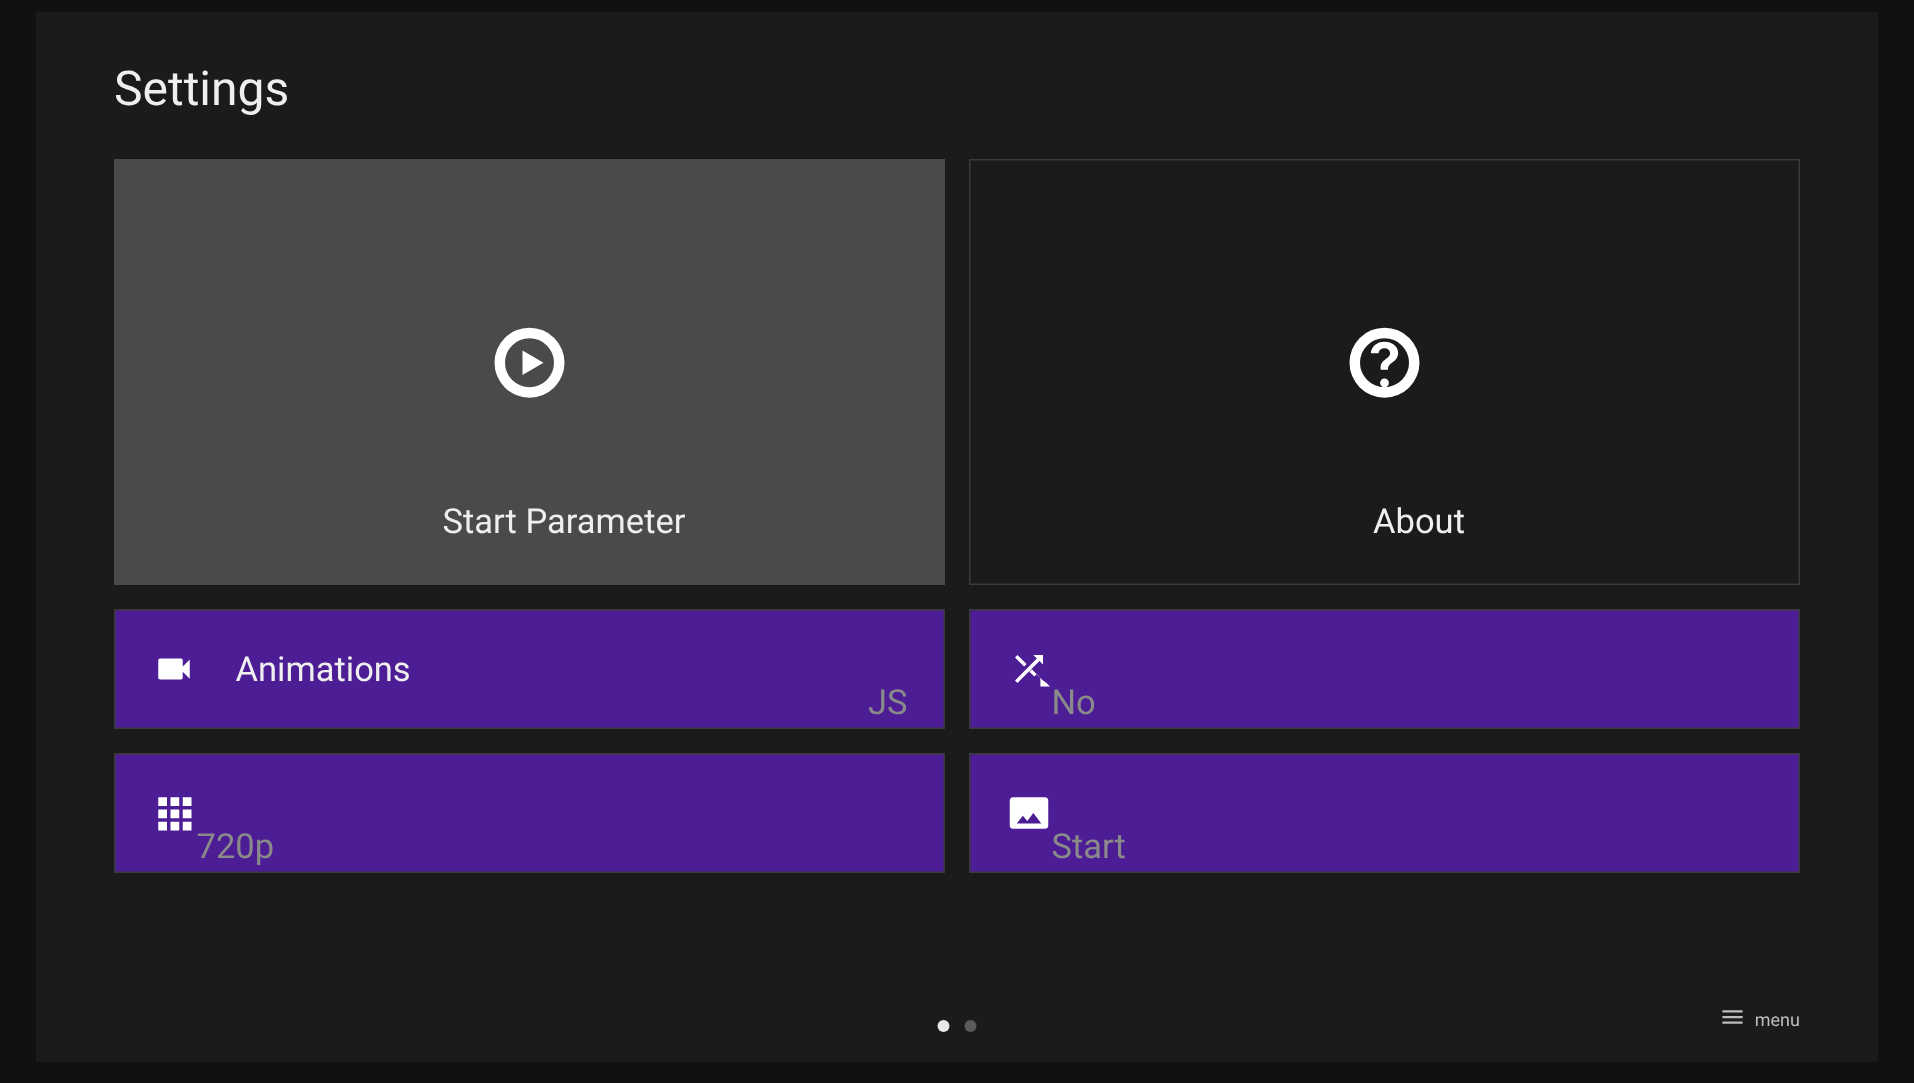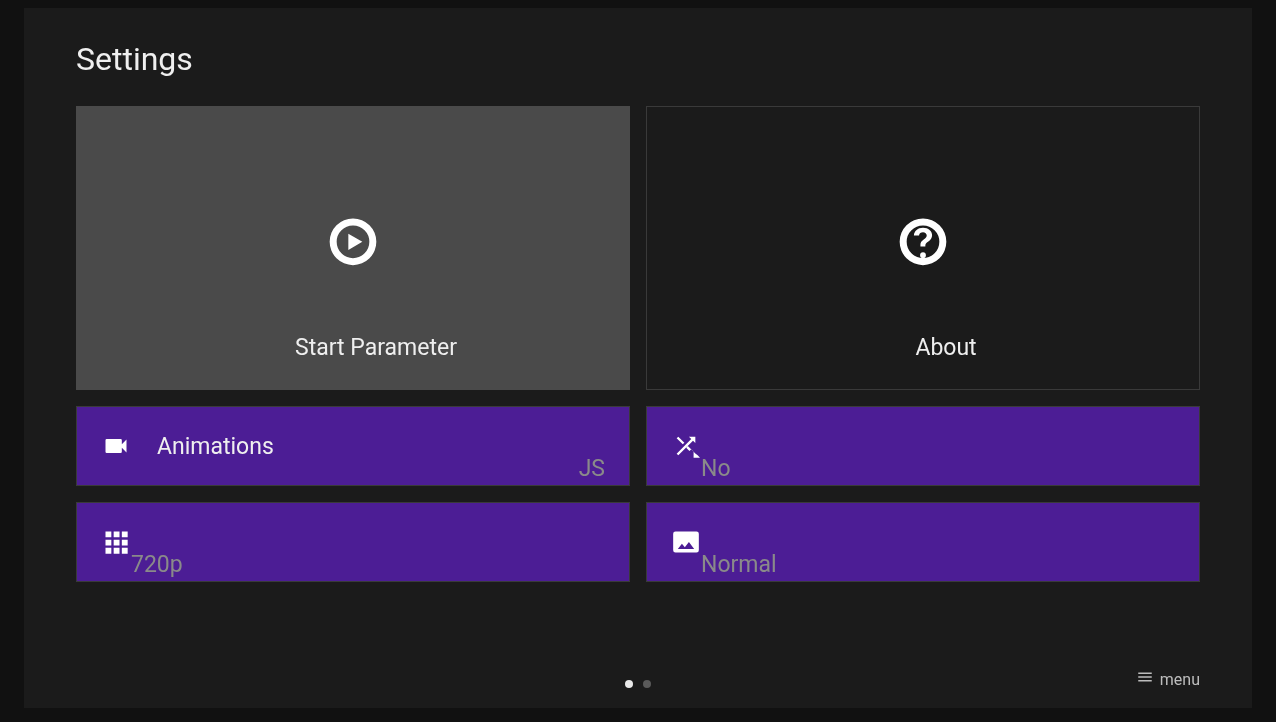--- a/index.html
+++ b/index.html
@@ -116,21 +116,21 @@
   }
   .dot.active { background: #e8e8e8; }
   .menu-hint {
     position: absolute;
     right: 52px;
     bottom: 18px;
     display: flex;
     align-items: center;
     gap: 6px;
     color: #bdbdbd;
-    font-size: 16px;
+    font-size: 12px;
     cursor: pointer;
   }
   .menu-hint svg { width: 18px; height: 18px; fill: #bdbdbd; }
 </style>
 </head>
 <body>
 
 <div class="panel">
   <h1 class="page-title">Settings</h1>
 
@@ -189,21 +189,21 @@
       </div>
       <div class="row-value">720p</div>
     </div>
 
     <div class="row">
       <div class="row-icon">
         <svg viewBox="0 0 24 24">
             <path d="M21 3H3a2 2 0 00-2 2v14a2 2 0 002 2h18a2 2 0 002-2V5a2 2 0 00-2-2zM8.5 13.5l2.5 3 3.5-4.5L19 18H5l3.5-4.5z"></path>
           </svg>
       </div>
-      <div class="row-value">Normal</div>
+      <div class="row-value">Start</div>
     </div>
 
   </div>
 
   <div class="pager">
     <div class="dot active"></div>
     <div class="dot"></div>
   </div>
 
   <div class="menu-hint">

